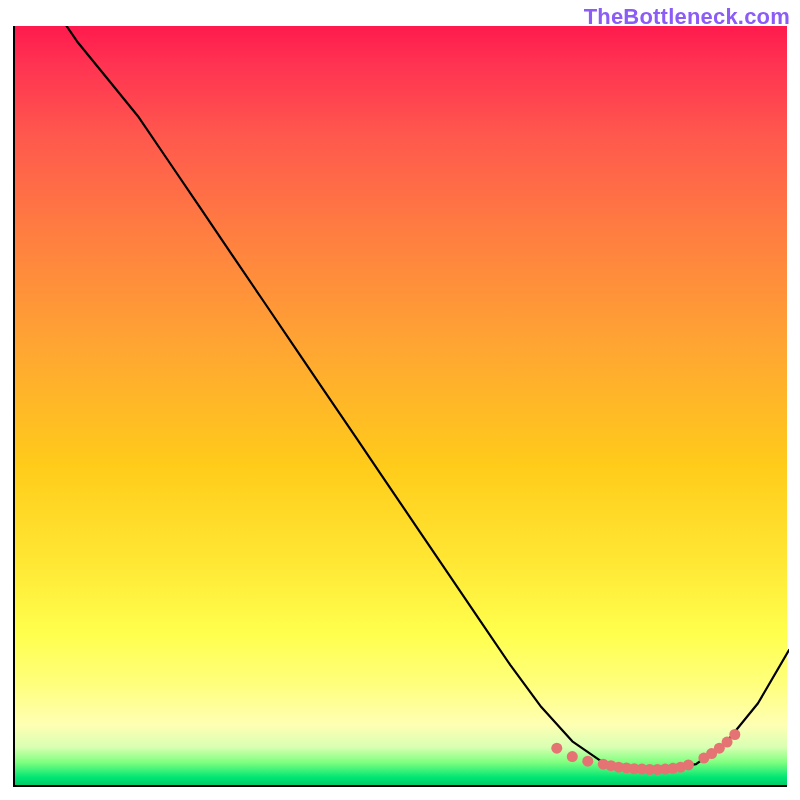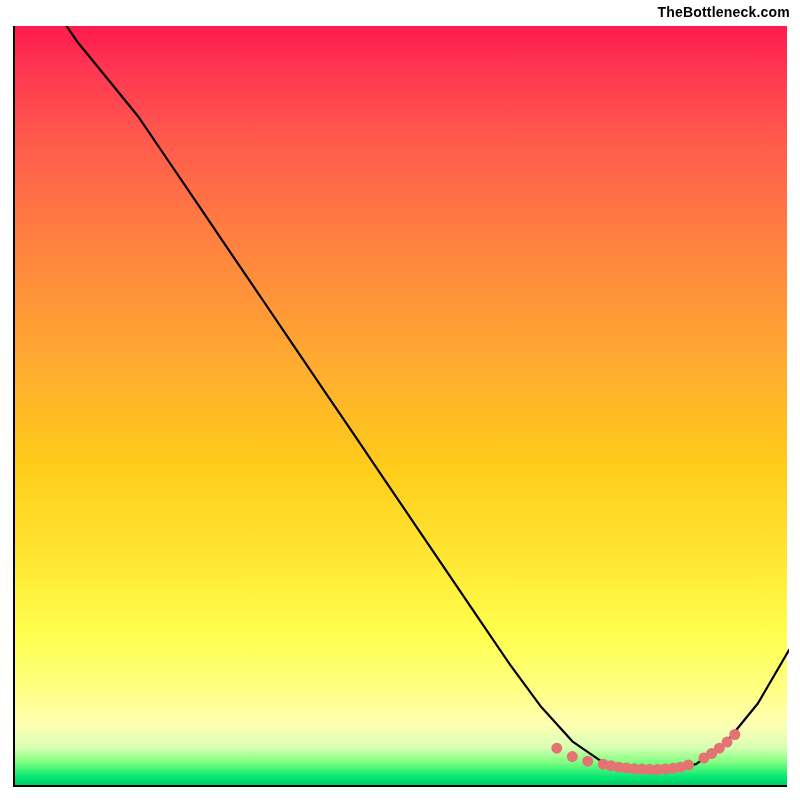--- a/index.html
+++ b/index.html
@@ -33,23 +33,23 @@
       #80ff80 97%,
       #00e673 99%,
       #00cc66 100%
     );
   }
   .watermark {
     position: absolute;
     top: 4px;
     right: 10px;
     font-family: Arial, Helvetica, sans-serif;
-    font-size: 14px;
+    font-size: 22px;
     font-weight: 600;
-    color: #000000;
+    color: #8b5cf6;
     letter-spacing: 0.2px;
   }
   svg.curve {
     position: absolute;
     left: 0;
     top: 0;
     width: 774px;
     height: 761px;
     pointer-events: none;
   }

